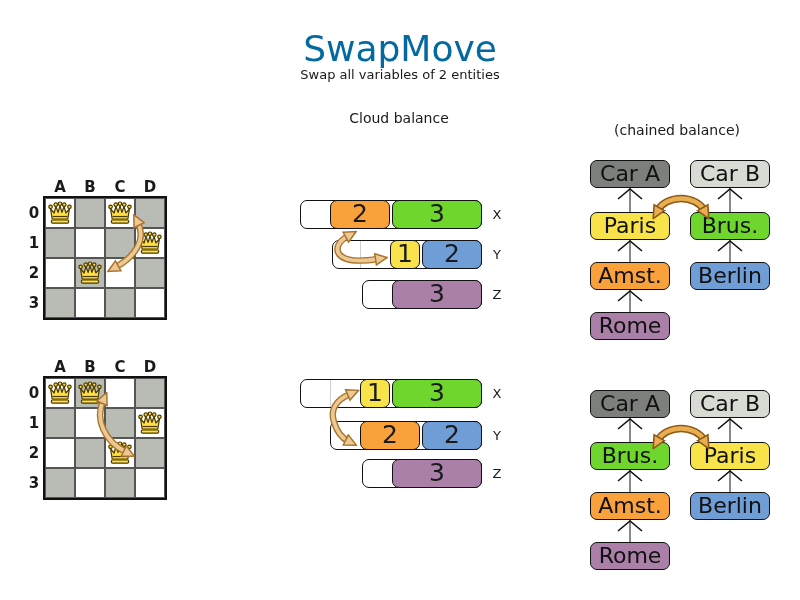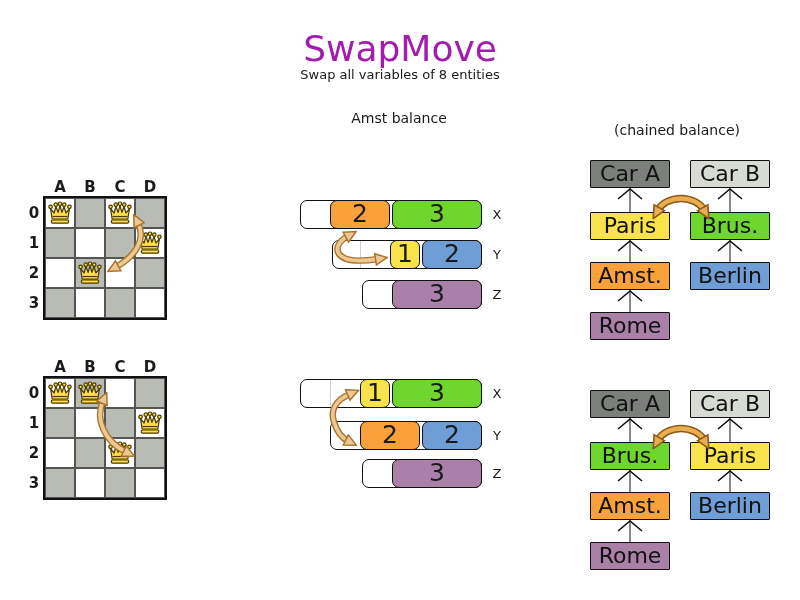--- a/index.html
+++ b/index.html
@@ -1,34 +1,34 @@
 <!DOCTYPE html>
 <html style="--queen-gold: #ffdf43; --queen-outline: #4a3a00; --arrow-tan: #ecc893; --arrow-tan-dark: #a9742c; --arrow-orange: #e9ad52; --arrow-orange-dark: #8c5a16;"><head>
 <meta charset="utf-8">
 <style>
   html,body{margin:0;padding:0;background:#fff;}
   .canvas{position:relative;width:800px;height:600px;background:#ffffff;overflow:hidden;
           font-family:"DejaVu Sans","Liberation Sans",sans-serif;color:#111;}
   .abs{position:absolute;}
-  .page-title{left:0;top:30px;width:800px;text-align:center;font-size:36px;line-height:38px;color:#a21caf;}
+  .page-title{left:0;top:30px;width:800px;text-align:center;font-size:36px;line-height:38px;color:#0369a1;}
   .page-subtitle{left:0;top:67px;width:800px;text-align:center;font-size:13px;color:#1a1a1a;}
   .sec-title{font-size:14px;text-align:center;color:#1a1a1a;}
   .sec-nq{left:22px;top:110px;width:160px;}
   .sec-cloud{left:319px;top:110px;width:160px;}
   .sec-veh{left:597px;top:104px;width:160px;}
   .sec-veh2{left:597px;top:122px;width:160px;}
   .board-grid{border:2px solid #111;box-sizing:content-box;background:#fff;}
   .cell{position:absolute;width:30px;height:30px;box-sizing:border-box;border:0.5px solid #555;}
   .coord{position:absolute;font-size:15px;font-weight:bold;text-align:center;color:#1a1a1a;}
   .bar-row{position:absolute;background:#fff;border:1.6px solid #111;border-radius:7px;box-sizing:border-box;}
   .bar-block{position:absolute;border:1.6px solid #111;border-radius:7px;box-sizing:border-box;
              text-align:center;font-size:25px;line-height:26px;color:#1a1a1a;}
   .bar-label{position:absolute;font-size:13px;color:#1a1a1a;text-align:center;}
   .guide-line{position:absolute;width:1px;background:#cfcfcf;}
-  .veh-box{position:absolute;border:1.7px solid #111;border-radius:1px;box-sizing:border-box;
+  .veh-box{position:absolute;border:1.7px solid #111;border-radius:7px;box-sizing:border-box;
            text-align:center;font-size:22px;line-height:25px;color:#111;}
   .overlay{position:absolute;left:0;top:0;pointer-events:none;}
   .queen-sym{fill:var(--queen-gold);stroke:var(--queen-outline);stroke-width:1.3;stroke-linejoin:round;}
   .ah-tan-path{fill:var(--arrow-tan);stroke:var(--arrow-tan-dark);stroke-width:1.1;}
   .ah-org-path{fill:var(--arrow-orange);stroke:var(--arrow-orange-dark);stroke-width:1.1;}
 </style>
 </head>
 <body>
 
 <div class="canvas">
@@ -44,23 +44,23 @@
           <circle cx="18.6" cy="4" r="1.9"></circle>
           <circle cx="24.2" cy="6.3" r="1.9"></circle>
           <path d="M5.9,16.8 L22.1,16.8" fill="none"></path>
           <rect x="4.6" y="20.6" width="18.8" height="3.4" rx="1.4"></rect>
         </g>
       </symbol>
     </defs>
   </svg>
 
   <div class="abs page-title">SwapMove</div>
-  <div class="abs page-subtitle">Swap all variables of 8 entities</div>
-
-  <div class="abs sec-title sec-cloud">Amst balance</div>
+  <div class="abs page-subtitle">Swap all variables of 2 entities</div>
+
+  <div class="abs sec-title sec-cloud">Cloud balance</div>
   <div class="abs sec-title sec-veh2">(chained balance)</div>
 
   <div id="nq-area" class="abs" style="left:0;top:0;width:800px;height:600px;">
       <div class="coord" style="left: 45px; top: 178px; width: 30px; height: 18px; line-height: 18px;">A</div>
       <div class="coord" style="left: 75px; top: 178px; width: 30px; height: 18px; line-height: 18px;">B</div>
       <div class="coord" style="left: 105px; top: 178px; width: 30px; height: 18px; line-height: 18px;">C</div>
       <div class="coord" style="left: 135px; top: 178px; width: 30px; height: 18px; line-height: 18px;">D</div>
       <div class="coord" style="left: 24px; top: 204px; width: 20px; height: 18px; line-height: 18px;">0</div>
       <div class="coord" style="left: 24px; top: 234px; width: 20px; height: 18px; line-height: 18px;">1</div>
       <div class="coord" style="left: 24px; top: 264px; width: 20px; height: 18px; line-height: 18px;">2</div>

